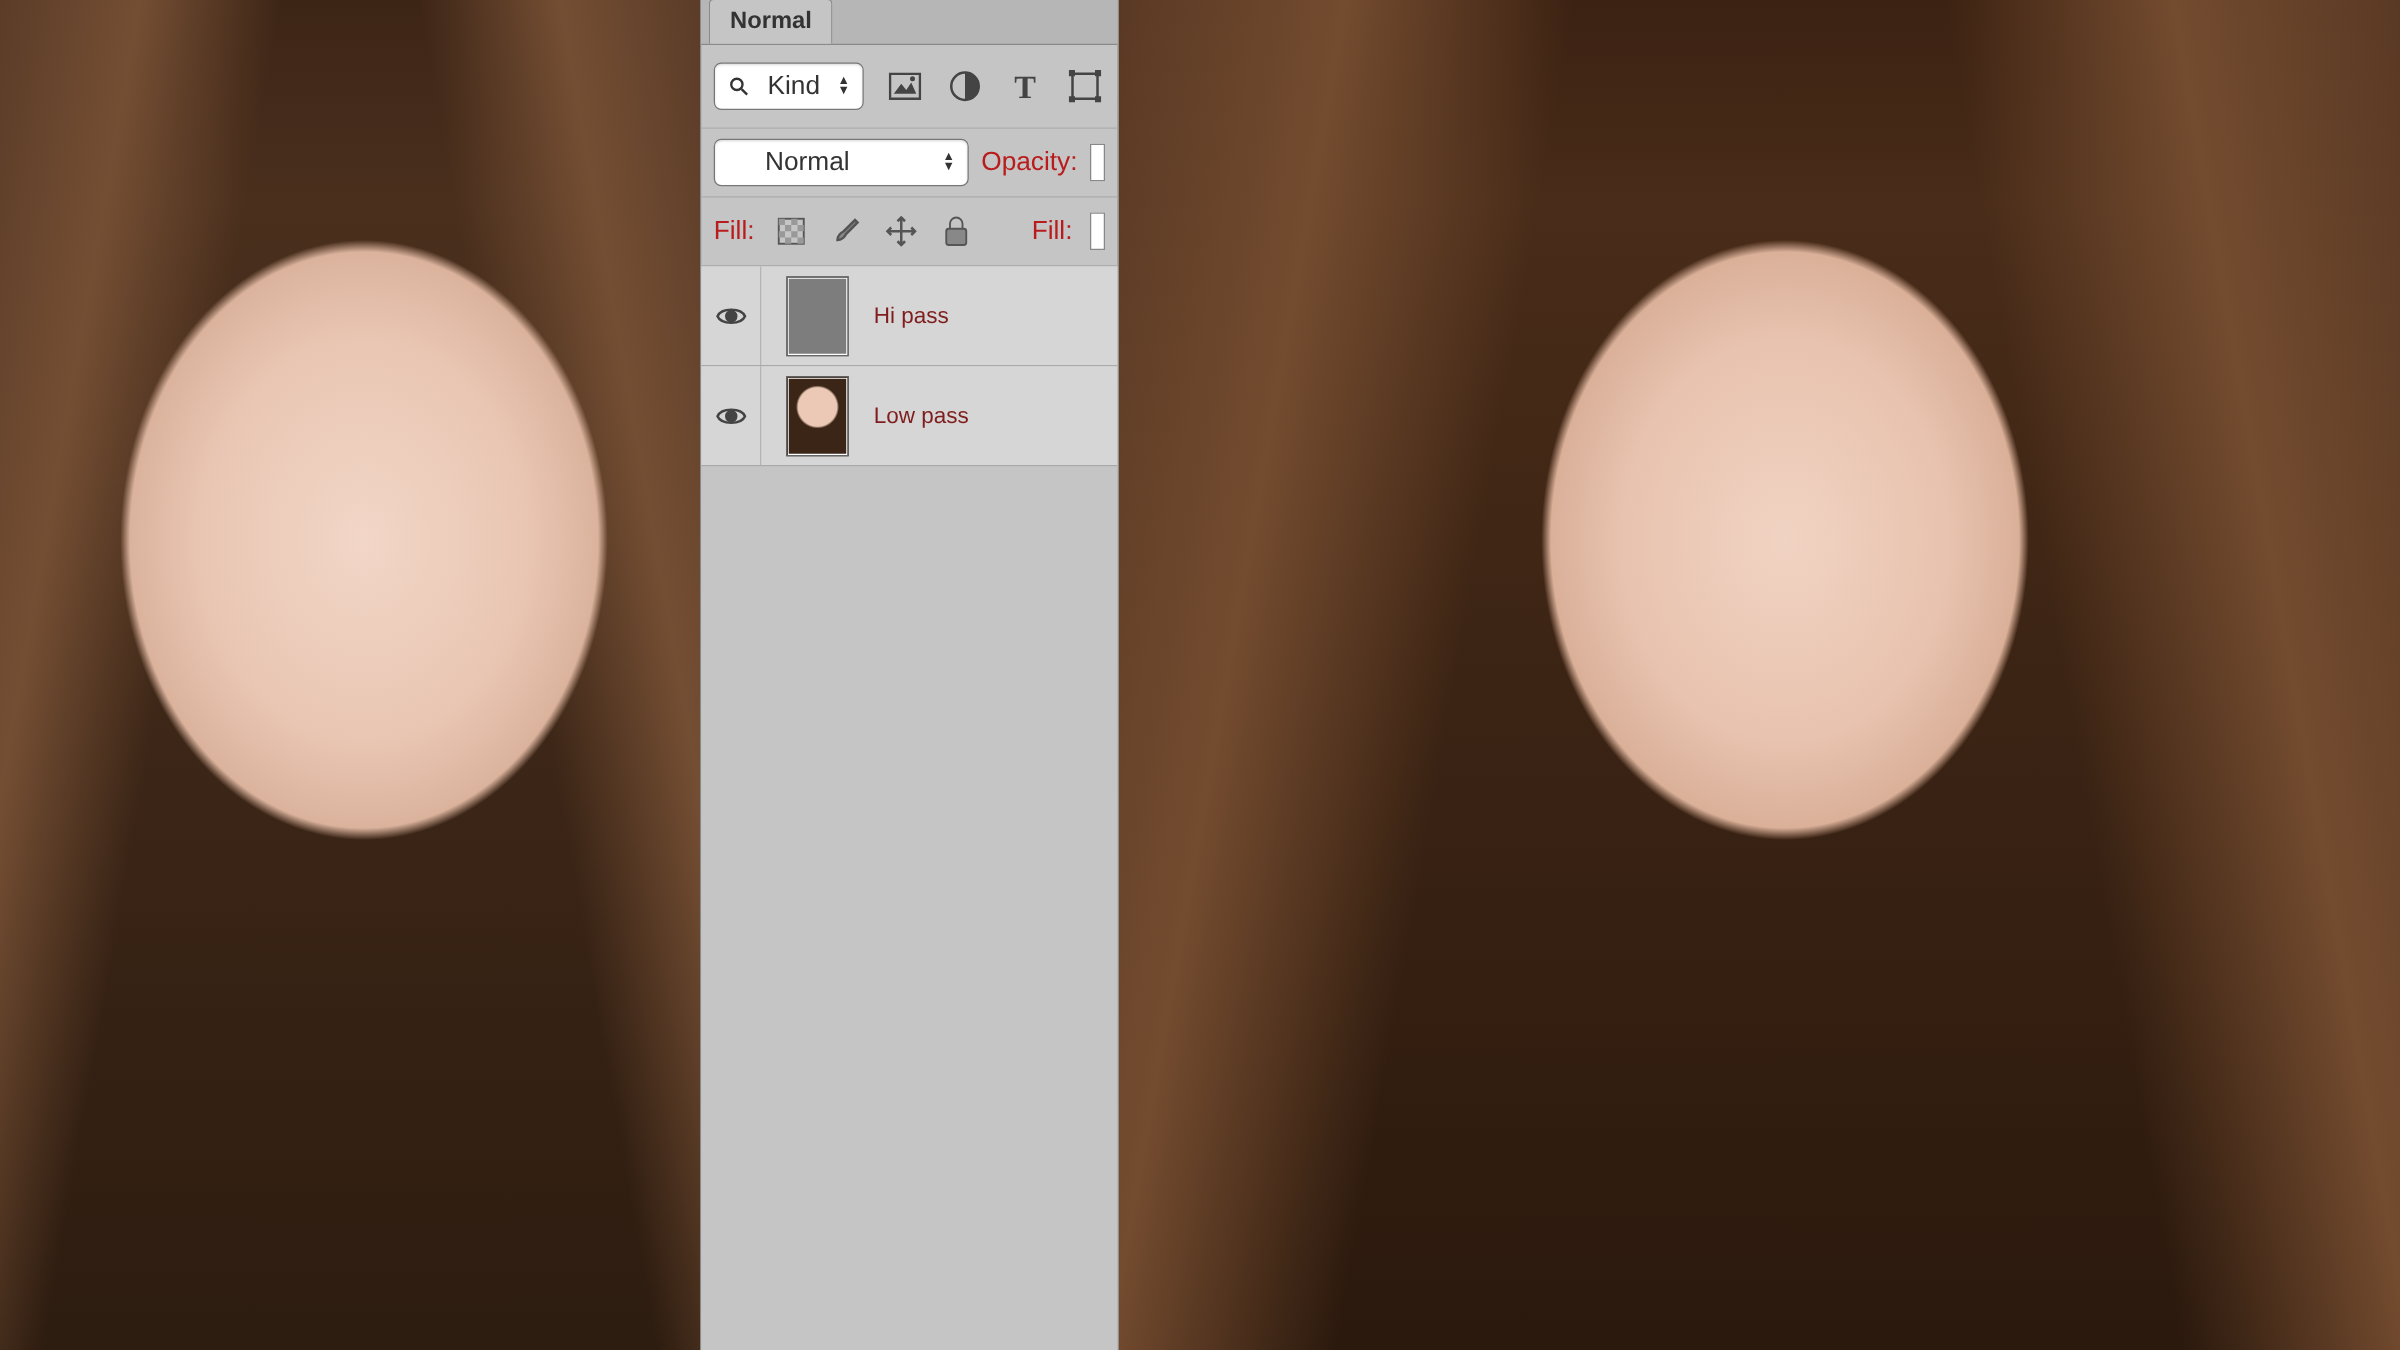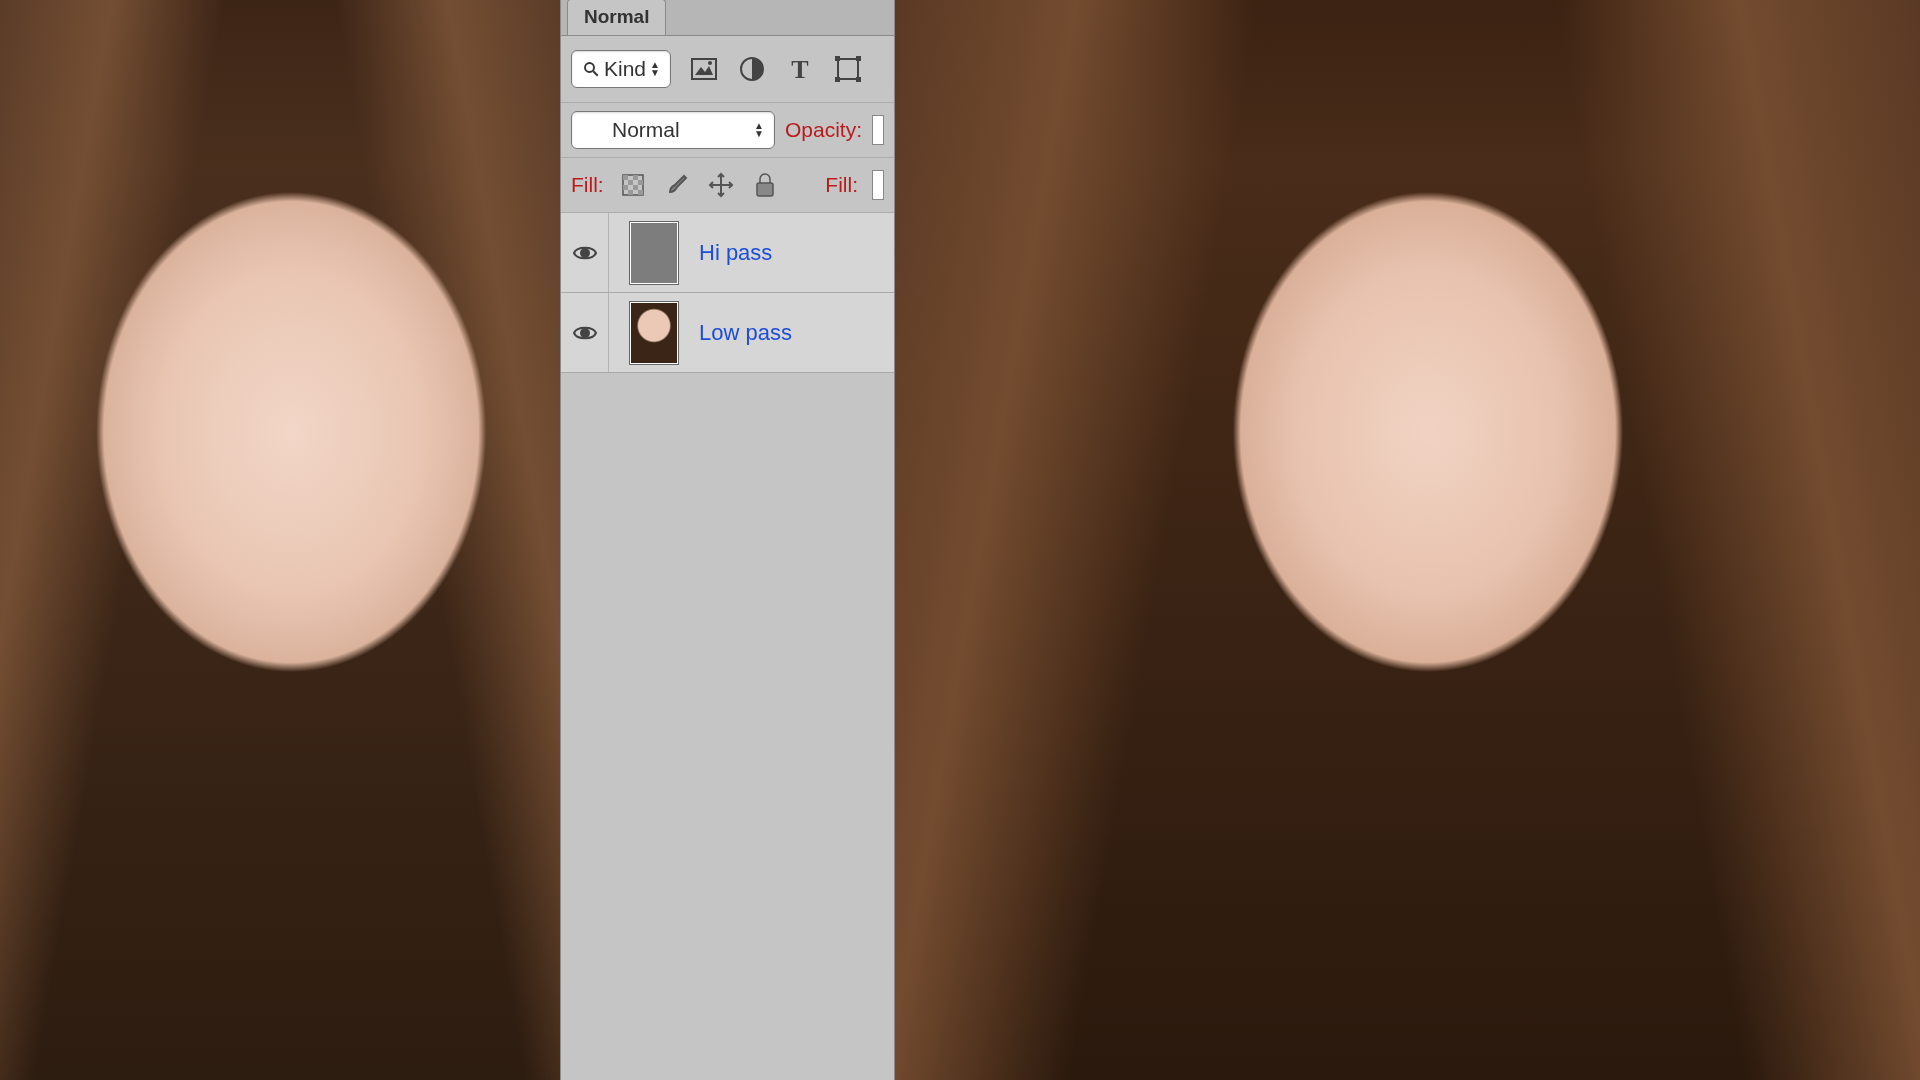--- a/index.html
+++ b/index.html
@@ -59,21 +59,21 @@
   .row {
     display: flex;
     align-items: center;
     padding: 8px 10px;
     gap: 10px;
     border-bottom: 1px solid #adadad;
   }
   .filter-row { padding-top: 14px; padding-bottom: 14px; gap: 18px; }
 
   .dropdown {
-    display: inline-flex; align-items: center; gap: 4px;
+    display: inline-flex; align-items: center; gap: 14px;
     background: #fff;
     border: 1px solid #777;
     border-radius: 6px;
     padding: 5px 10px;
     box-shadow: 0 1px 2px rgba(0,0,0,.15) inset;
     font-size: 21px;
     height: 38px;
   }
   .dropdown .arrs {
     display: inline-flex; flex-direction: column; align-items: center;
@@ -150,21 +150,21 @@
   .thumb-wrap.selected::before { top: -2px; left: -2px; border-right: none; border-bottom: none; }
   .thumb-wrap.selected::after  { bottom: -2px; right: -2px; border-left: none; border-top: none; }
   .thumb-wrap.selected .corner-tr,
   .thumb-wrap.selected .corner-bl {
     position: absolute; width: 14px; height: 14px; border: 3px solid #222;
   }
   .thumb-wrap.selected .corner-tr { top: -2px; right: -2px; border-left: none; border-bottom: none; }
   .thumb-wrap.selected .corner-bl { bottom: -2px; left: -2px; border-right: none; border-top: none; }
 
   .link-ic { width: 18px; display:flex; justify-content:center; }
-  .layer-name { font-size: 22px; color: #1d4ed8; }
+  .layer-name { font-size: 18px; color: #7f1d1d; }
   .layer-name.italic { font-style: italic; }
 
   .lock-row { gap: 14px; padding-top: 12px; padding-bottom: 12px; }
   .spacer { flex: 1; }
 </style>
 </head>
 <body>
 
 <div class="photo">
   <div class="portrait"></div>

